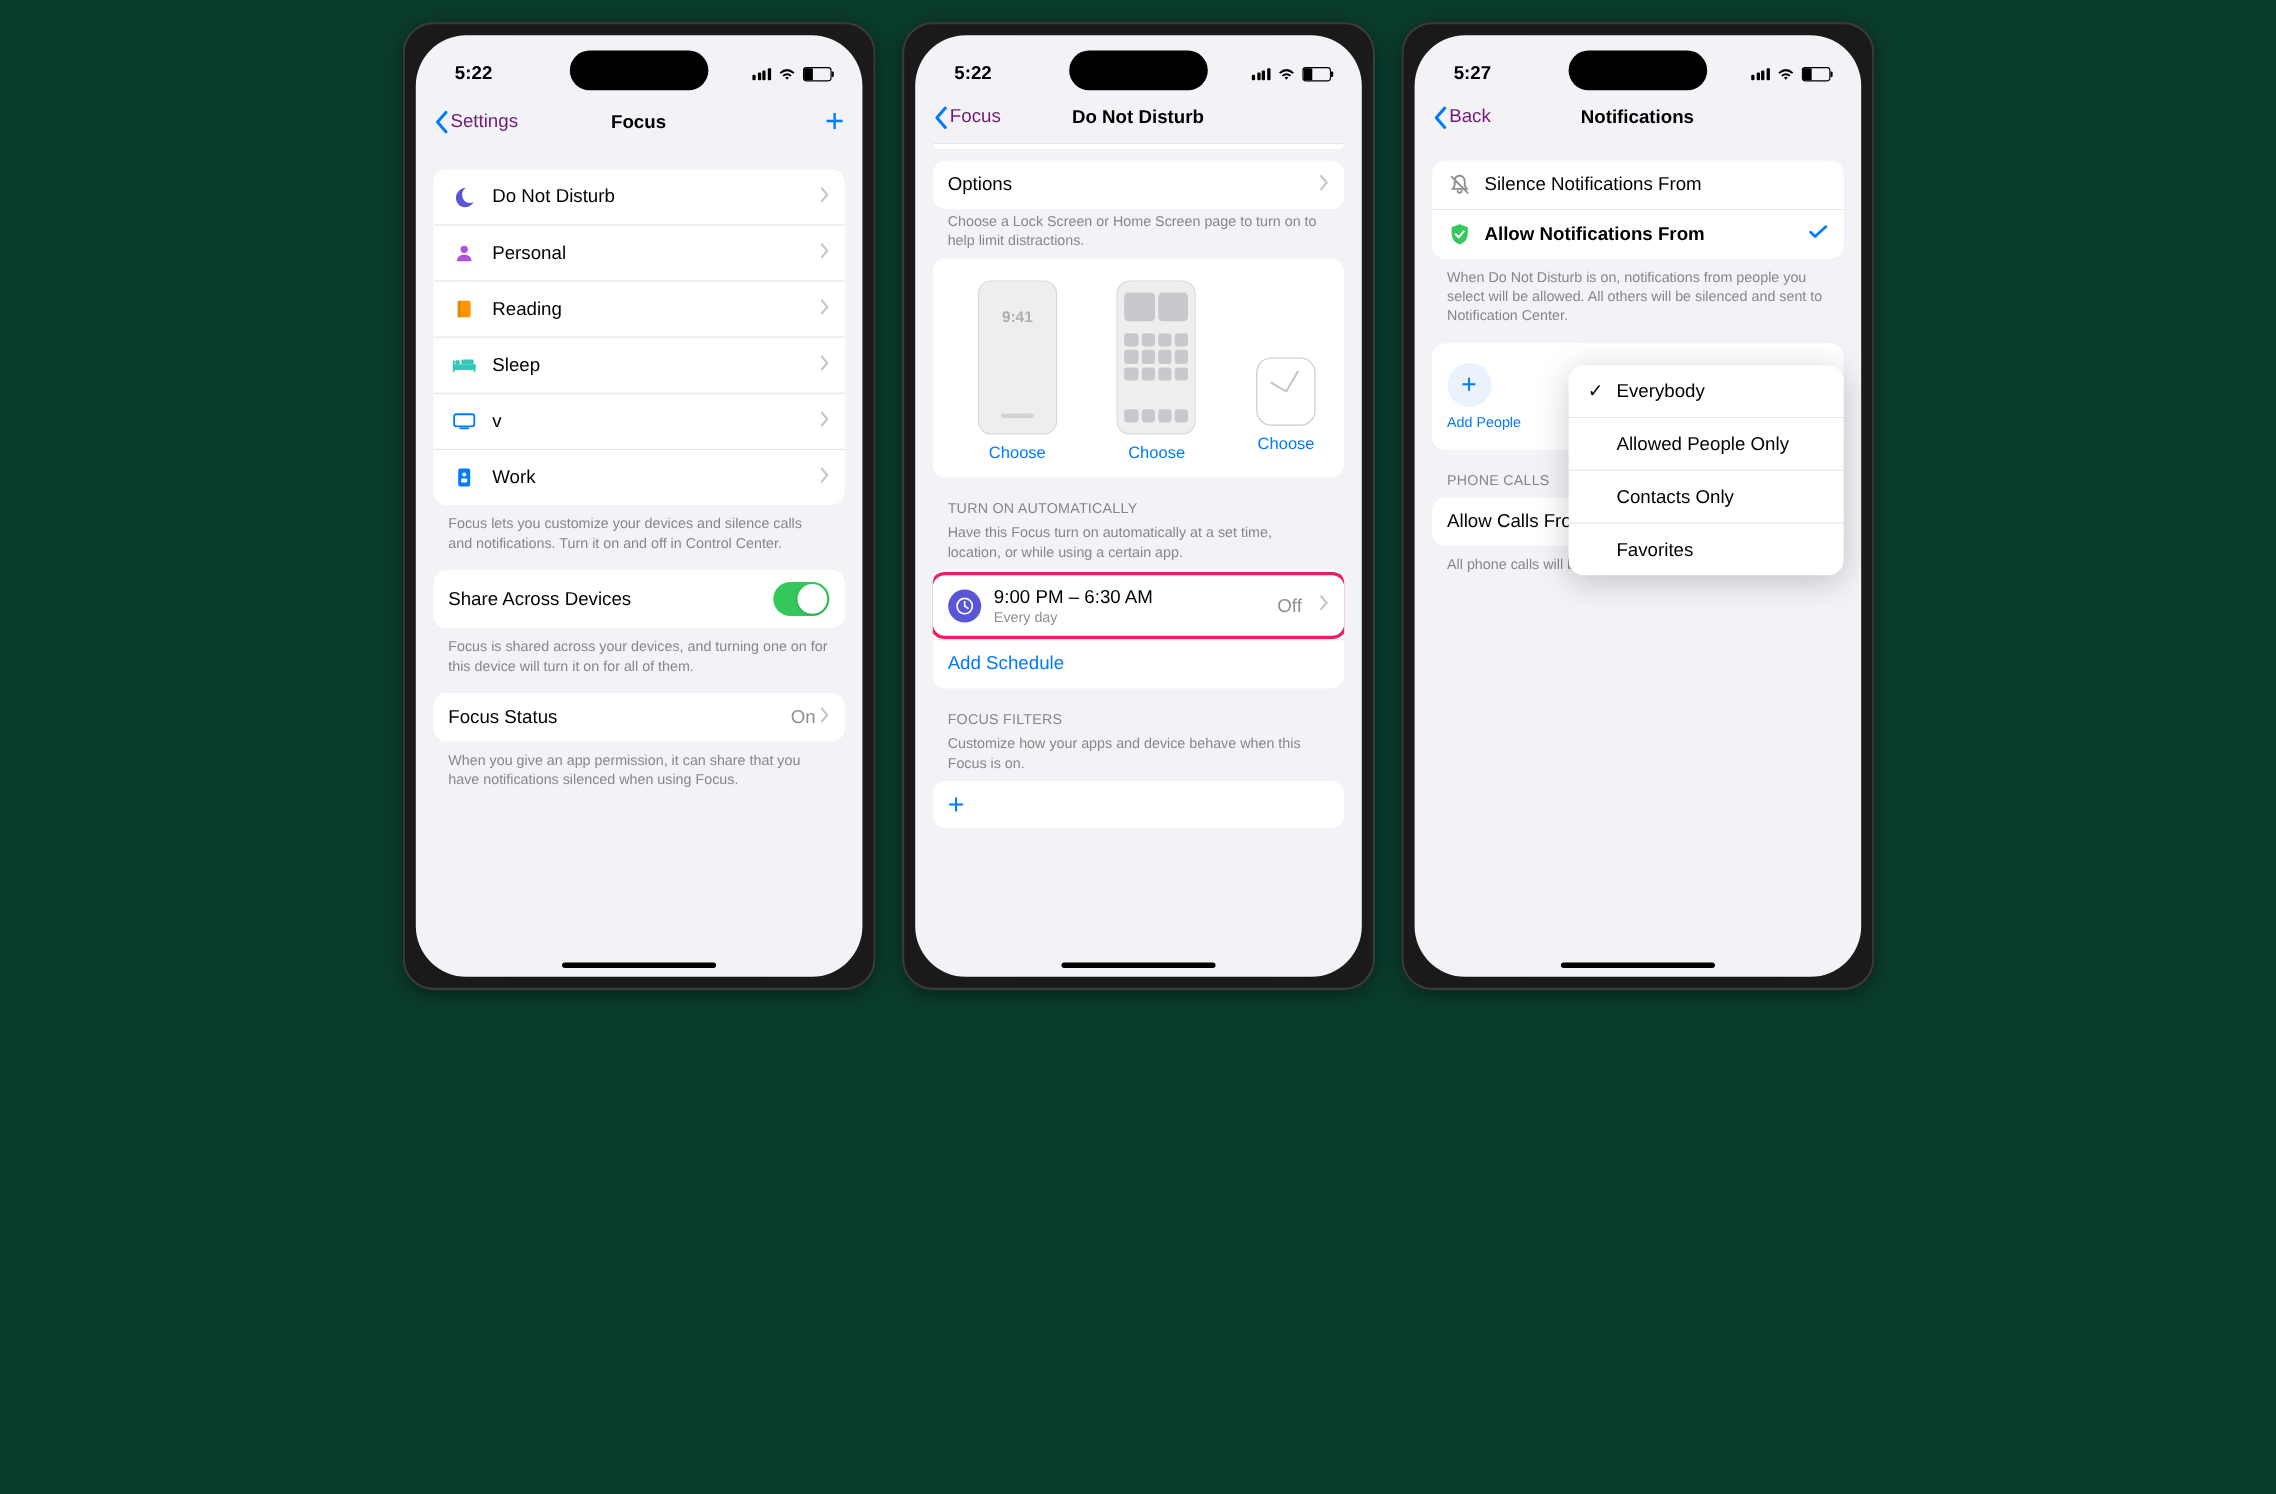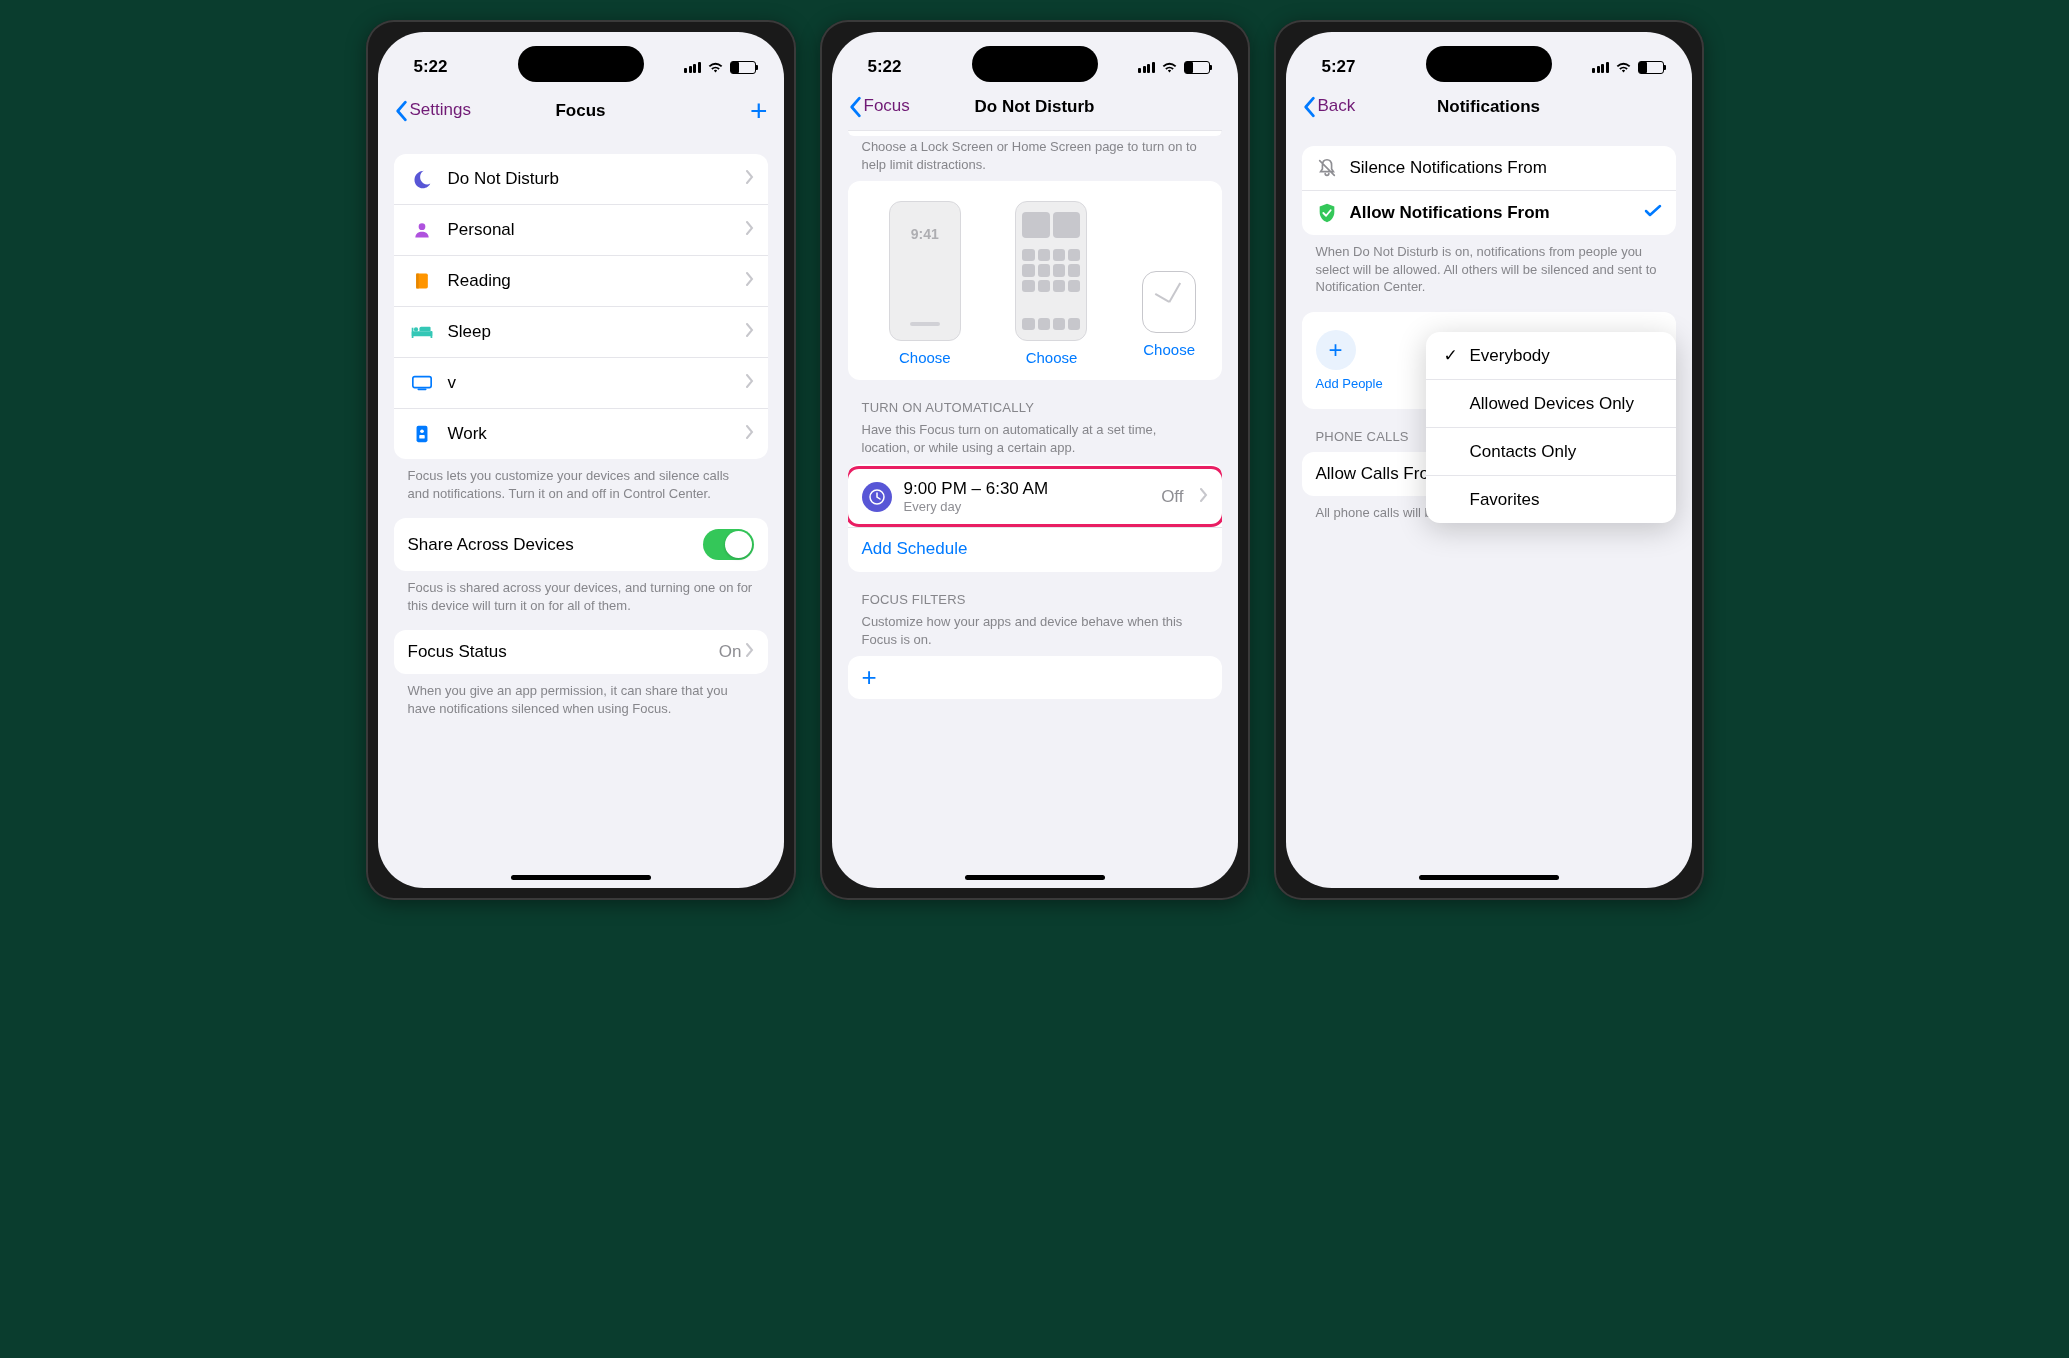--- a/index.html
+++ b/index.html
@@ -273,20 +273,28 @@
         <svg viewBox="0 0 12 20">
             <path d="M10 2 L3 10 L10 18" stroke="#007aff" stroke-width="2.5" fill="none" stroke-linecap="round" stroke-linejoin="round"></path>
           </svg>
         <span>Focus</span>
       </div>
       <div class="nav-title">Do Not Disturb</div>
       <span style="width:30px"></span>
     </div>
     <div class="content" style="padding-top:0;">
       <div class="thin-bar"></div>
+      <div class="options-group section-group" style="margin-top:10px;">
+        <div class="row">
+          <span class="row-label">Options</span>
+          <span class="chevron"><svg viewBox="0 0 8 14">
+                <path d="M1 1 L6 7 L1 13" stroke="#c7c7cc" stroke-width="2" fill="none" stroke-linecap="round"></path>
+              </svg></span>
+        </div>
+      </div>
       <div class="header-desc">Choose a Lock Screen or Home Screen page to turn on to help limit distractions.</div>
       <div class="section-group" style="margin-top:8px;">
         <div class="screens-row">
           <div class="screen-mock">
             <div class="mock-lock">
               <div class="mock-time">9:41</div>
               <div class="mock-line"></div>
             </div>
             <span class="choose">Choose</span>
           </div>
@@ -428,21 +436,21 @@
       </div>
       <div class="footer-text">All phone calls will be allowed.</div>
     </div>
     <div class="popup" id="popup3">
         <div class="prow sel">
           <span class="check">✓</span>
           <span>Everybody</span>
         </div>
         <div class="prow">
           <span class="check">✓</span>
-          <span>Allowed Devices Only</span>
+          <span>Allowed People Only</span>
         </div>
         <div class="prow">
           <span class="check">✓</span>
           <span>Contacts Only</span>
         </div>
         <div class="prow">
           <span class="check">✓</span>
           <span>Favorites</span>
         </div>
       </div>

